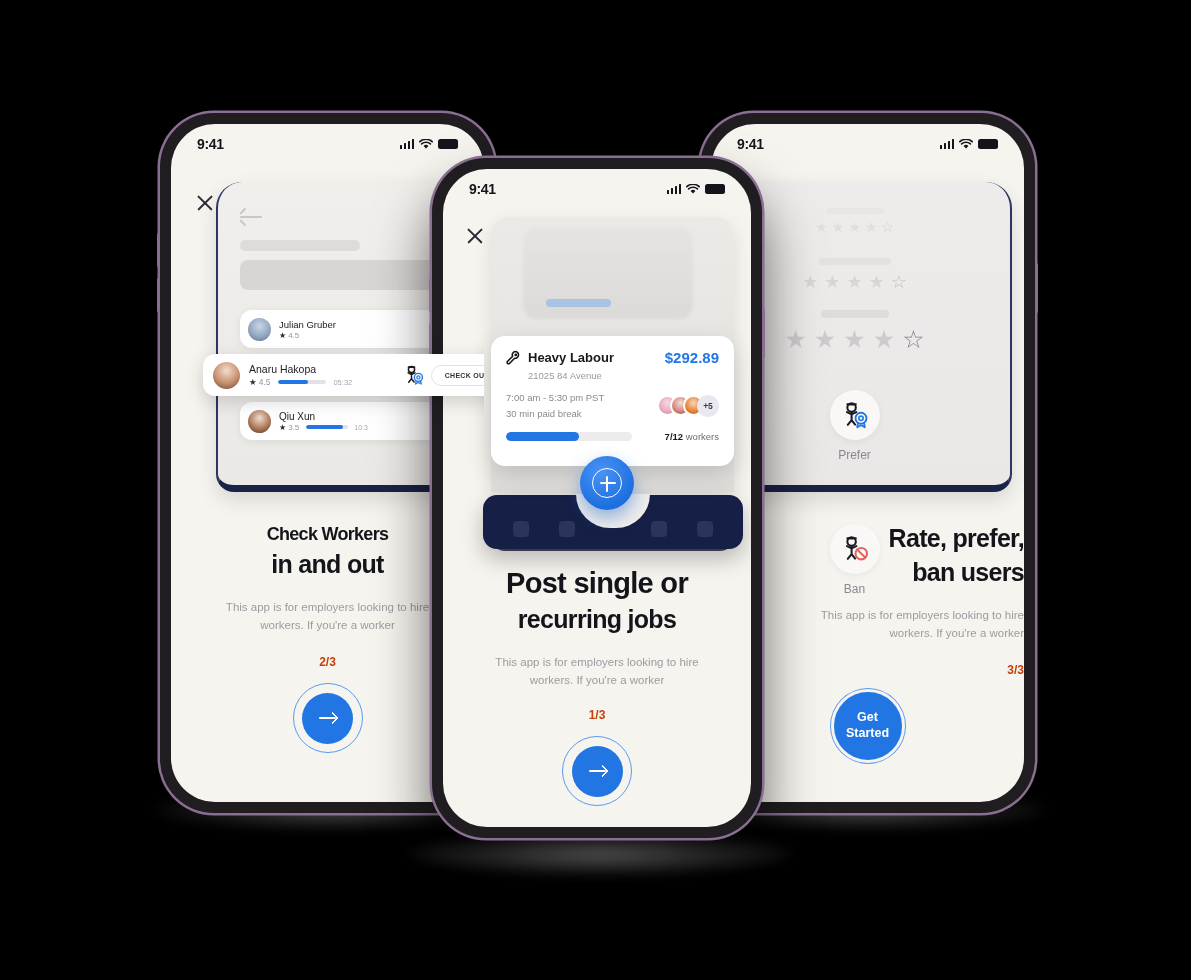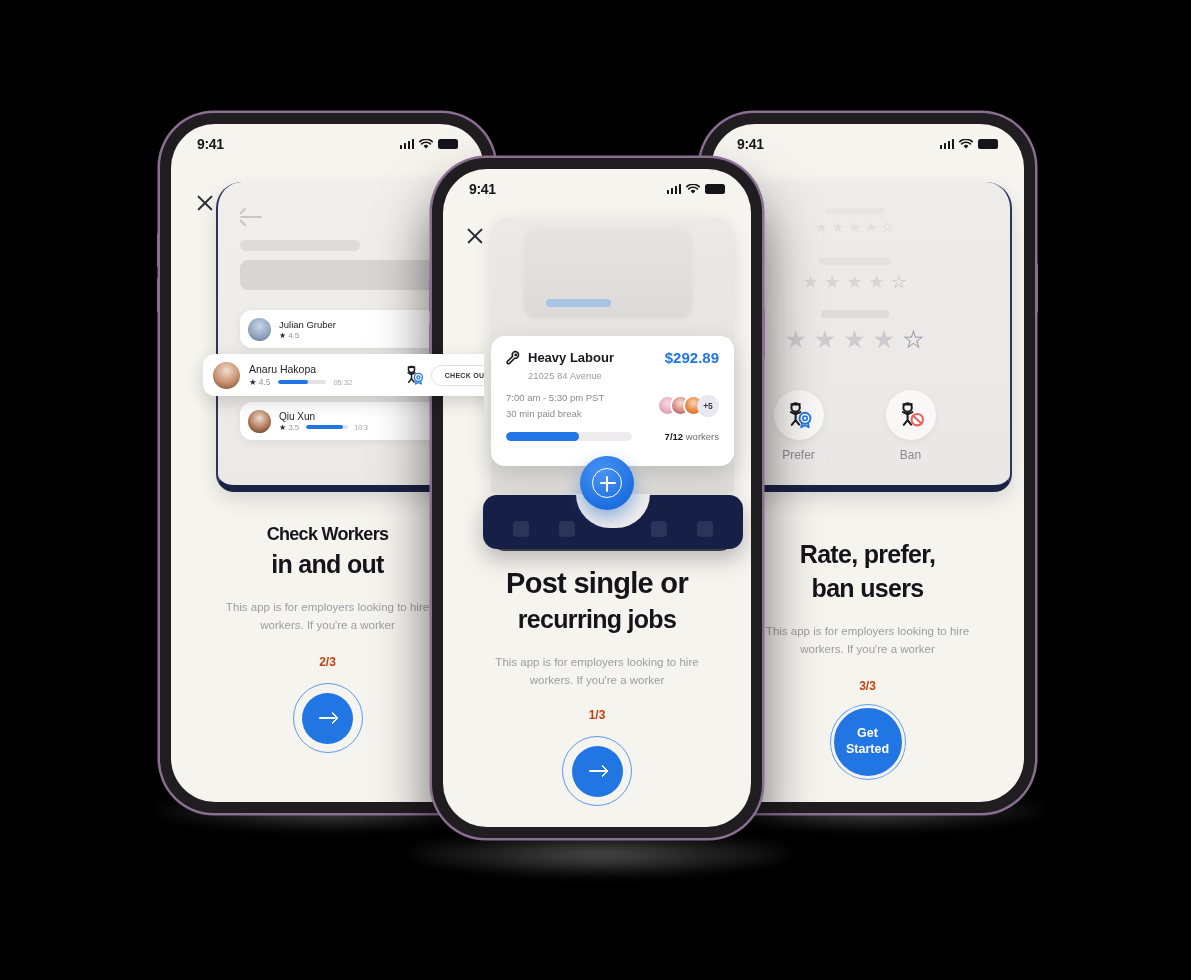--- a/index.html
+++ b/index.html
@@ -183,21 +183,21 @@
   }
   .fab .ring::before { left:50%; top:7px; width:2px; height:16px; transform:translateX(-50%); }
   .fab .ring::after  { top:50%; left:7px; height:2px; width:16px; transform:translateY(-50%); }
   .navshadow { position:absolute; background:#0c1230; border-radius:14px; opacity:0.75; }
 
   
   .rate-block { position:absolute; display:flex; flex-direction:column; align-items:center; }
   .rate-label { background:#dedcdb; border-radius:5px; }
   .stars { display:flex; }
   .star { position:relative; display:inline-block; }
-  .pb-row { position:absolute; display:flex; }
+  .pb-row { position:absolute; display:flex;flex-direction:column; }
   .pb-item { display:flex; flex-direction:column; align-items:center; }
   .pb-circle {
     border-radius:50%; background:#faf8f7;
     display:flex;align-items:center;justify-content:center;
     box-shadow: 0 2px 7px rgba(0,0,0,0.06);
   }
   .pb-label { color:#8a8891; }
 
   
   .caption { position:absolute; left:0; right:0; text-align:center; }
@@ -421,21 +421,21 @@
                 <path d="M8.5 8.8v6M8.5 10.5l3.5-1.6M8.5 10.5l-3.4-1.6M8.5 14.8l-2.8 3.4M8.5 14.8l2.6 3.2" stroke="#1b1a20" stroke-width="1.5" stroke-linecap="round" fill="none"></path>
                 <circle cx="15.6" cy="14.4" r="4.2" fill="#fff" stroke="#e9625f" stroke-width="1.5"></circle>
                 <path d="M12.7 11.5 18.5 17.3" stroke="#e9625f" stroke-width="1.5" stroke-linecap="round"></path>
               </svg>
             </div>
             <div class="pb-label" style="font-size:12px;margin-top:8px;">Ban</div>
           </div>
         </div>
       </div>
 
-      <div class="caption" style="top:416px;">
+      <div class="caption" style="top:400px;text-align:right;">
         <div class="cap-title" style="font-size:25px;">Rate, prefer,</div>
         <div class="cap-title" style="font-size:25px; margin-top:5px;">ban users</div>
         <div class="cap-body" style="font-size:11.5px; margin-top:22px;">This app is for employers looking to hire</div>
         <div class="cap-body" style="font-size:11.5px; margin-top:6px;">workers. If you're a worker</div>
         <div class="cap-step" style="font-size:12px; margin-top:24px; font-weight:bold;">3/3</div>
         <div class="get-started" style="width:74px;height:74px;margin-top:12px;font-size:12.5px;">
           <span>Get</span>
           <span>Started</span>
         </div>
       </div>

